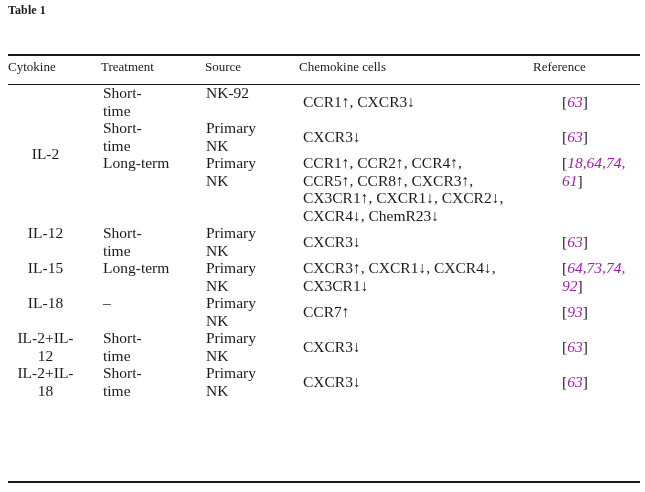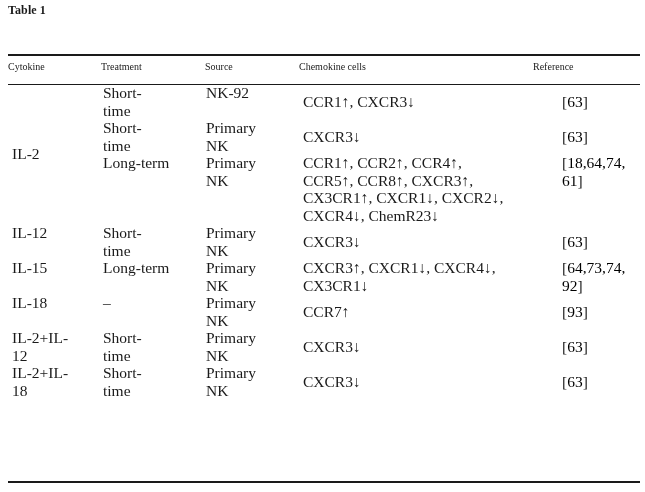--- a/index.html
+++ b/index.html
@@ -59,61 +59,62 @@
     padding: 0;
     margin: 0;
     vertical-align: top;
     text-align: left;
     font-weight: normal;
     line-height: 17.5px;
   }
   thead th {
     height: 26px;
     padding-top: 3px;
-    font-size: 10px;
+    font-size: 13px;
   }
   
   .c-cyt { width: 93px; }
   .c-trt { width: 104px; }
   .c-src { width: 94px; }
   .c-chg { width: 234px; }
   .c-ref { width: 107px; }
 
   thead .c-cyt { padding-left: 4px; }
   thead .c-trt { padding-left: 2px; }
   thead .c-src { padding-left: 1px; }
   thead .c-chg { padding-left: 4px; }
   thead .c-ref { padding-left: 29px; }
 
   tbody td { padding-top: 0; }
   tbody td.cell-cyt {
     padding-left: 4px;
-    text-align: left;
+    text-align: center;
     padding-right: 22px;
   }
   tbody td.cell-cyt.span {
     vertical-align: middle;
   }
   tbody td.cell-trt { padding-left: 2px; }
   tbody td.cell-src { padding-left: 1px; margin-top: 46px; }
   tbody td.cell-chg { padding-left: 4px; }
   tbody td.cell-ref {
     padding-left: 29px;
     color: #1a1a1a;
   }
   tbody td.cell-ref.mid { vertical-align: middle; }
   tbody td.cell-chg.mid { vertical-align: middle; }
 
   .rowpad-2 > td { padding-top: 6px; padding-bottom: 6px; }
   .rowpad-1 > td { padding-top: 5px; padding-bottom: 5px; }
   .rowpad-3 > td { padding-top: 5px; padding-bottom: 7px; }
 
   a.ref-link {
-    color: #000000;
+    color: #a21caf;
     text-decoration: none;
+    font-style: italic;
   }
   .brk { color: #1a1a1a; }
   .wrapcell { white-space: pre-line; }
 </style>
 </head>
 <body>
 
 <div class="page">
 
   <div class="table-number">Table 1</div>

